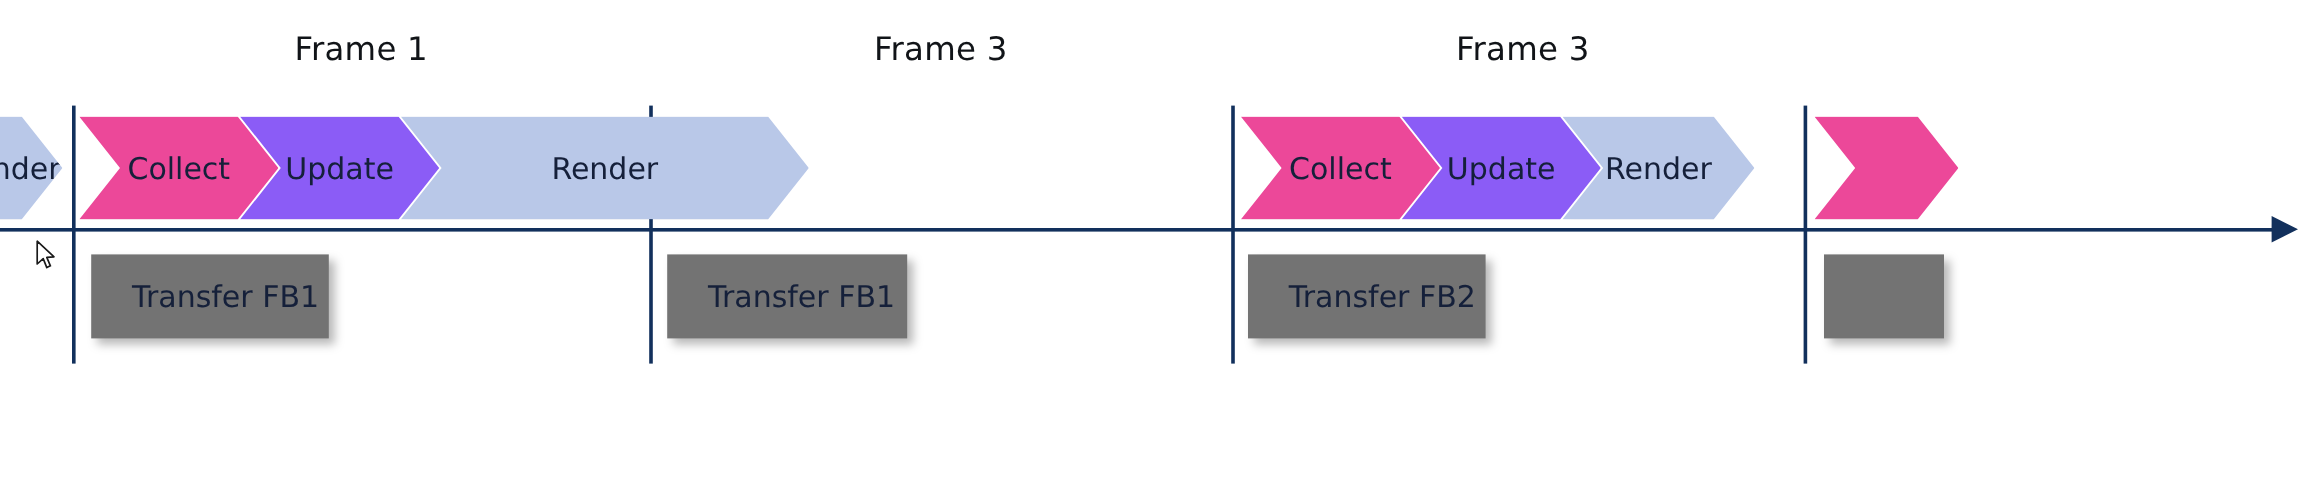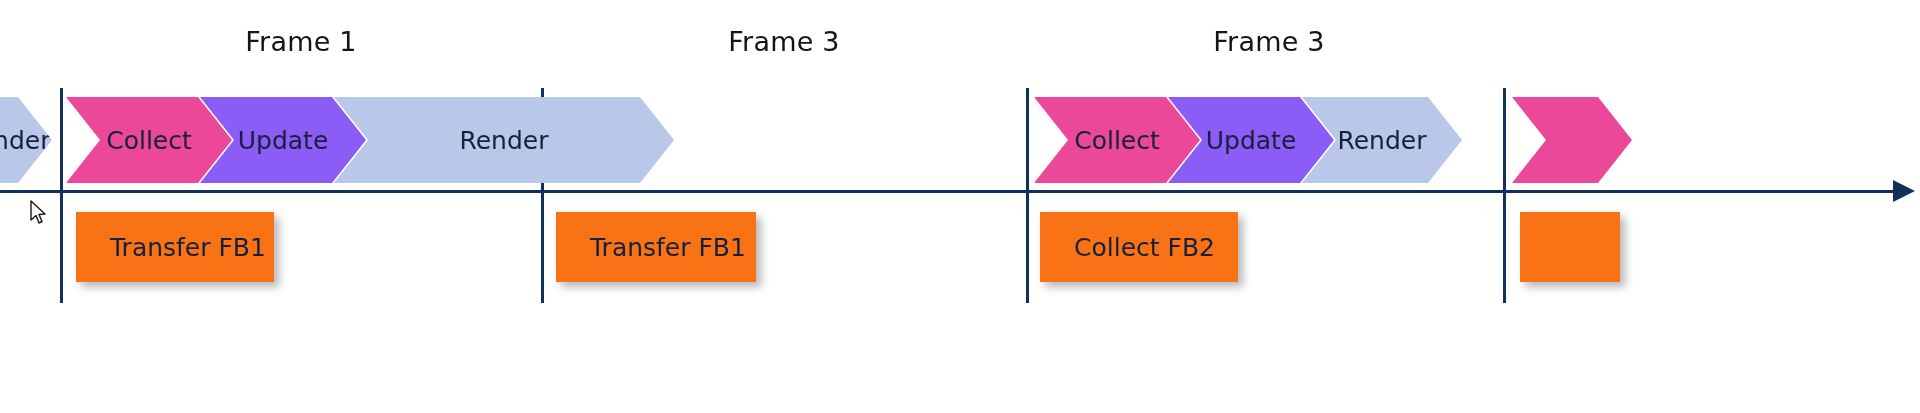--- a/index.html
+++ b/index.html
@@ -78,21 +78,21 @@
   }
   .chev-collect { background: #ec4899; }
   .chev-update  { background: #8b5cf6; }
   .chev-render  { background: #b9c8e8; }
 
   
   .transfer-box {
     position: absolute;
     top: 212px;
     height: 70px;
-    background: #f97316;
+    background: #737373;
     display: flex;
     align-items: center;
     box-sizing: border-box;
     padding-left: 34px;
     filter: drop-shadow(5px 5px 4px rgba(0,0,0,0.28));
   }
   .transfer-box > span {
     font-size: 25px;
     color: #15203a;
     white-space: nowrap;
@@ -152,21 +152,21 @@
       <span></span>
     </div>
 
   <div class="transfer-box" style="left:76px;   width:198px">
       <span>Transfer FB1</span>
     </div>
   <div class="transfer-box" style="left:556px;  width:200px">
       <span>Transfer FB1</span>
     </div>
   <div class="transfer-box" style="left:1040px; width:198px">
-      <span>Collect FB2</span>
+      <span>Transfer FB2</span>
     </div>
   <div class="transfer-box" style="left:1520px; width:100px">
       <span></span>
     </div>
 
   <svg class="cursor" viewBox="0 0 18 26">
     <path d="M1 1 L1 20 L6 15.5 L9 23 L12 21.5 L9 14.5 L15 14 Z" fill="#ffffff" stroke="#1a1a1a" stroke-width="1.4" stroke-linejoin="round"></path>
   </svg>
 
 </div>

